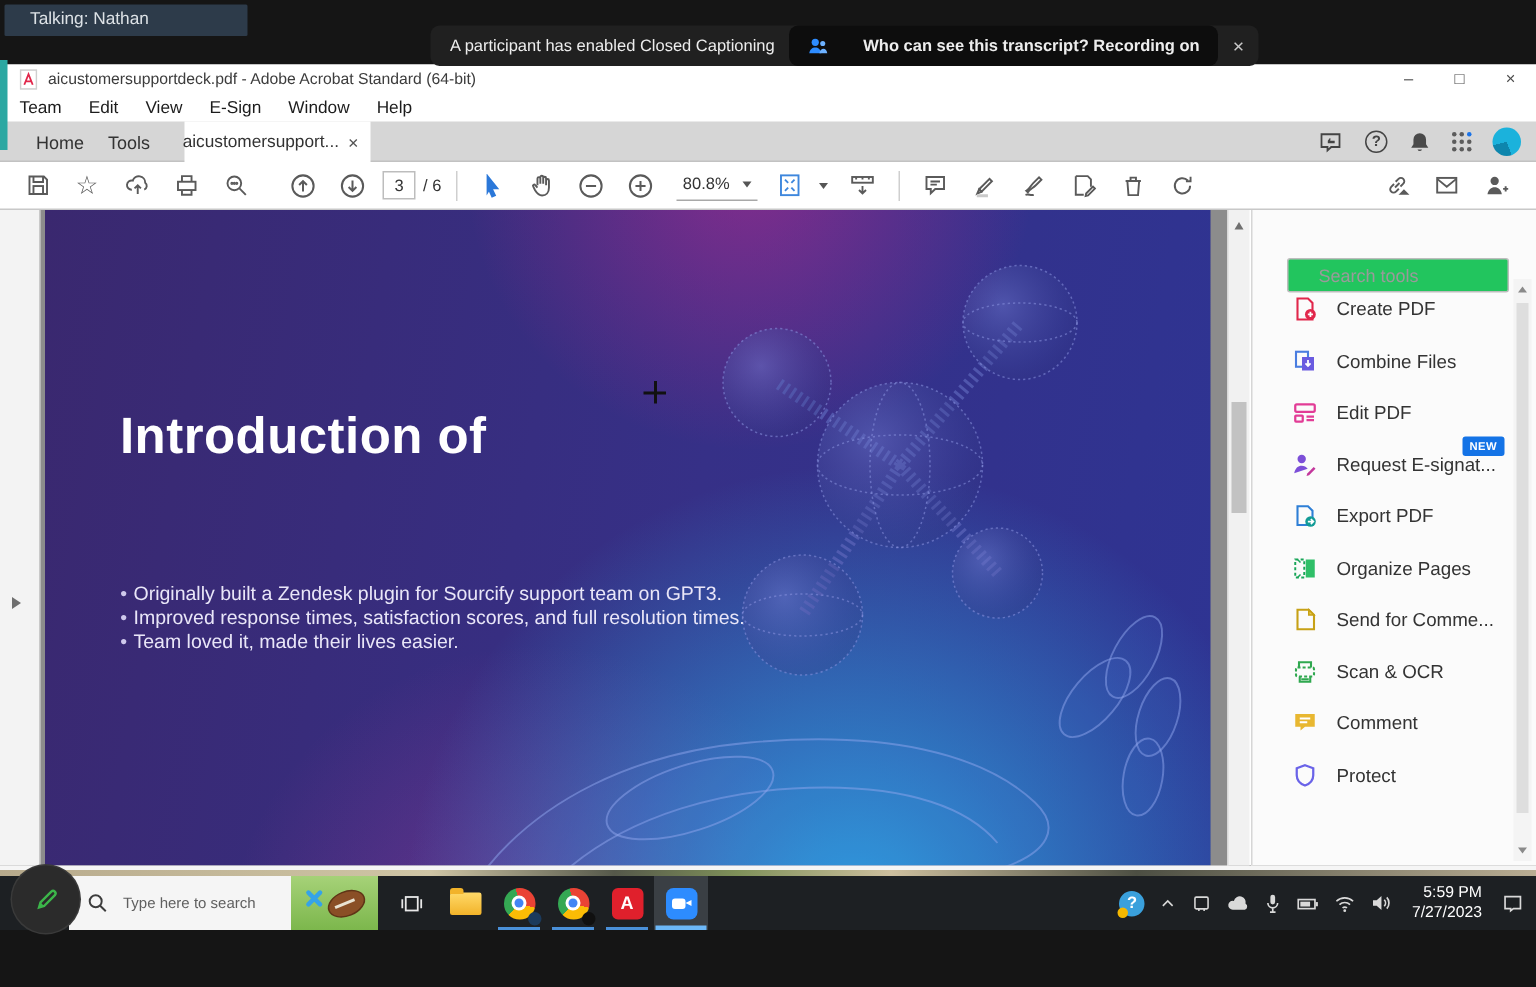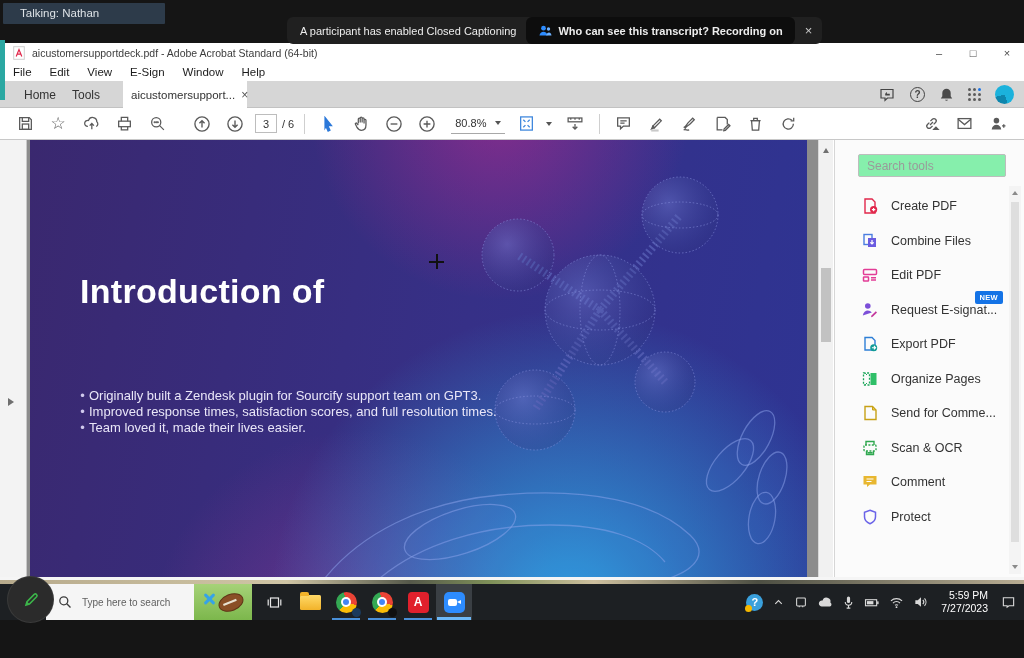--- a/index.html
+++ b/index.html
@@ -7,38 +7,38 @@
        font-family:"Liberation Sans",sans-serif;-webkit-font-smoothing:antialiased}
   .abs{position:absolute}
   svg{display:block}
 
   
   .talk-badge{left:3px;top:3px;width:162px;height:21px;background:#2d3b4a;color:#dde2e6;
     font-size:11.5px;line-height:21px;padding-left:17px;box-sizing:border-box;border-radius:1px}
   .notif{left:287px;top:17px;height:27px;background:#202020;border-radius:6px;display:flex;
     align-items:center;color:#ededed;font-size:11px;padding-left:13px}
   .notif-pill{background:#0d0d0d;border-radius:6px;height:27px;display:flex;align-items:center;
-    font-weight:bold;padding:0 12px;margin-left:10px;gap:6px}
+    font-weight:bold;padding:0 12px;margin-left:10px;gap:23px}
   .notif-close{color:#c9c9c9;font-size:13px;padding:0 10px;cursor:default}
   .teal-sliver{left:0;top:40px;width:5px;height:60px;background:#2ba8a2}
 
   
   .acrobat{left:0;top:43px;width:1024px;height:534px;background:#fff}
   .titlebar{left:0;top:0;width:100%;height:19px;background:#fff;display:flex;align-items:center}
   .titlebar .ticon{margin:0 7px 0 13px}
   .titlebar .ttext{font-size:10.5px;color:#3c3c3c}
   .wctrl{position:absolute;top:0;height:19px;display:flex;align-items:center;color:#4a4a4a;font-size:11px}
   .wctrl span{width:34px;text-align:center}
   .menubar{left:0;top:19px;width:100%;height:19px;display:flex;align-items:center;padding-left:4px;box-sizing:border-box}
   .menubar span{font-size:11.5px;color:#1c1c1c;padding:0 9px}
   .tabbar{left:0;top:38px;width:100%;height:27px;background:#d6d6d6;border-bottom:1px solid #c2c2c2;box-sizing:border-box}
   .tab{position:absolute;top:0;height:27px;display:flex;align-items:center;font-size:12px;color:#333}
   .tab-home{left:10px;padding:0 14px}
   .tab-tools{left:58px;padding:0 14px}
-  .tab-doc{left:123px;width:124px;background:#fff;font-size:11.5px;padding:0 8px;box-sizing:border-box;justify-content:space-between}
+  .tab-doc{left:123px;width:124px;background:#fff;font-size:11.5px;padding:0 8px;box-sizing:border-box;justify-content:flex-end}
   .tab-doc .x{color:#555;font-size:12px;margin-left:6px}
   .tabbar-icons{position:absolute;right:10px;top:0;height:27px;display:flex;align-items:center;gap:14px}
   .help-circ{width:15px;height:15px;border:1.3px solid #444;border-radius:50%;font-size:10px;color:#444;
     display:flex;align-items:center;justify-content:center;font-weight:bold;box-sizing:border-box}
   .waffle{width:13px;height:13px;position:relative}
   .waffle i{position:absolute;width:3px;height:3px;border-radius:50%;background:#5c5c5c}
   .avatar{width:19px;height:19px;border-radius:50%;background:conic-gradient(from 160deg,#0e86ad 0 95deg,#1bb2dc 95deg 360deg)}
 
   .toolbar{left:0;top:65px;width:100%;height:32px;background:#fff;border-bottom:1px solid #c8c8c8;
     box-sizing:border-box;display:flex;align-items:center;padding:0 14px 0 12px}
@@ -75,22 +75,22 @@
   .slide-title{position:absolute;left:50px;top:128px;font-size:34px;font-weight:800;color:#fff;
     line-height:47px;letter-spacing:.3px}
   .slide-bullets{position:absolute;left:46px;top:248px;font-size:13px;color:#e9e6f8;line-height:16px}
   .slide-bullets div{display:flex}
   .slide-bullets i{font-style:normal;width:13px;text-align:center;color:#cfc9ec}
   .art{position:absolute;left:0;top:0}
   .xhair{position:absolute;background:#111}
 
   
   .tpanel{left:834px;top:97px;width:190px;height:437px;background:#fbfbfb;border-left:1px solid #d6d6d6;box-sizing:border-box}
-  .tsearch{position:absolute;left:23px;top:14px;width:148px;height:23px;border:1px solid #bdbdbd;border-radius:2px;
-    font-size:12px;color:#333;padding:0 8px;box-sizing:border-box;background:#86efac;outline:none;font-family:inherit}
+  .tsearch{position:absolute;left:23px;top:32px;width:148px;height:23px;border:1px solid #bdbdbd;border-radius:2px;
+    font-size:12px;color:#333;padding:0 20px;box-sizing:border-box;background:#22c55e;outline:none;font-family:inherit}
   .tsearch::placeholder{color:#9a9a9a}
   .tlist{position:absolute;left:0;top:49px;width:176px}
   .titem{height:34.5px;display:flex;align-items:center;padding-left:26px;gap:12px;position:relative}
   .titem .lbl{font-size:12.5px;color:#333}
   .newbadge{position:absolute;right:8px;top:-2px;background:#1473e6;color:#fff;font-size:7.5px;
     font-weight:bold;padding:2px 5px;border-radius:2px;letter-spacing:.3px}
   .pscroll{position:absolute;right:3px;top:46px;width:12px;height:388px;background:#f4f4f4}
   .ps-up{position:absolute;left:3px;top:5px;width:0;height:0;border-left:3px solid transparent;
     border-right:3px solid transparent;border-bottom:4.5px solid #8a8a8a}
   .ps-dn{position:absolute;left:3px;bottom:5px;width:0;height:0;border-left:3px solid transparent;
@@ -155,21 +155,21 @@
     </span>
     <span class="ttext">aicustomersupportdeck.pdf - Adobe Acrobat Standard (64-bit)</span>
     <span class="wctrl" style="right:0">
       <span>–</span>
       <span>□</span>
       <span>×</span>
     </span>
   </div>
 
   <div class="abs menubar">
-    <span>File</span>
+    <span>Team</span>
     <span>Edit</span>
     <span>View</span>
     <span>E-Sign</span>
     <span>Window</span>
     <span>Help</span>
   </div>
 
   <div class="abs tabbar">
     <div class="tab tab-home">Home</div>
     <div class="tab tab-tools">Tools</div>

